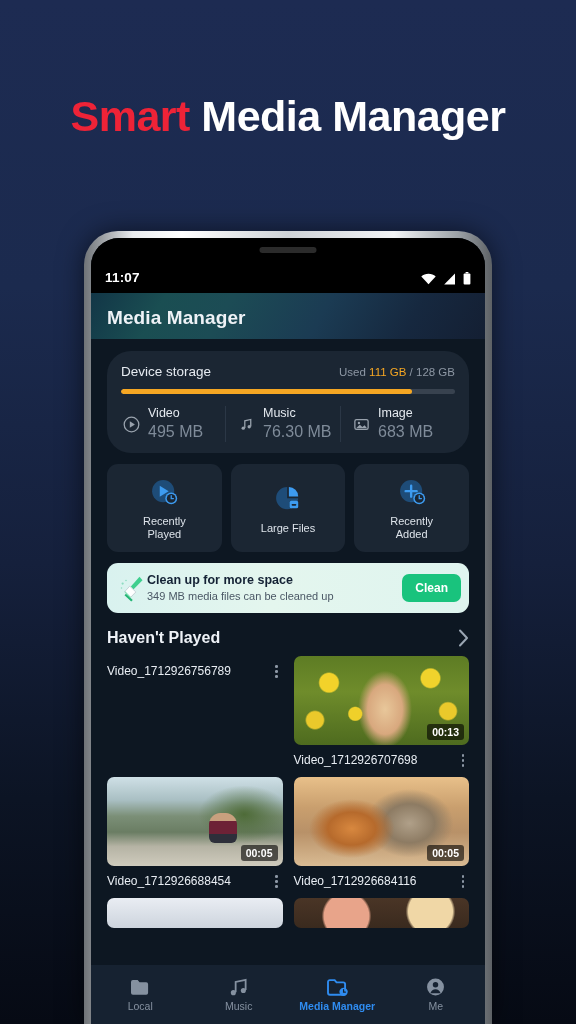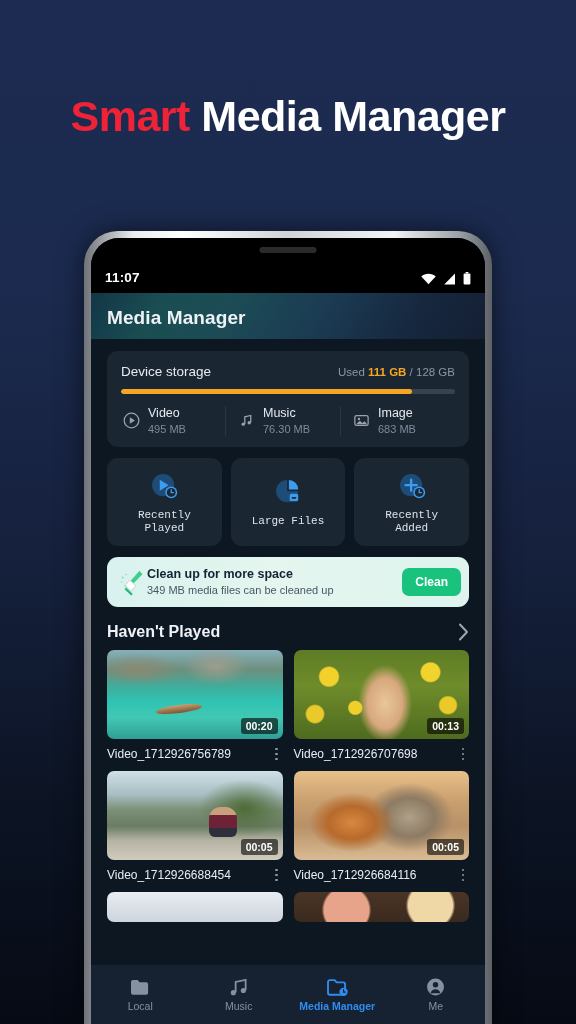--- a/index.html
+++ b/index.html
@@ -64,44 +64,44 @@
   .app-header {
     background: linear-gradient(120deg, #123647 0%, #1a4e52 18%, #1c4c55 34%, #1b3b53 58%, #16283f 80%, #141f33 100%);
     padding: 14px 16px 10px 16px;
   }
   .app-title { color: #eef2f6; font-size: 19px; font-weight: bold; letter-spacing: .1px; }
 
   
   .storage-card {
     margin: 12px 16px 0 16px;
     background: #1b2633;
-    border-radius: 11px;
+    border-radius: 24px;
     padding: 13px 14px 11px 14px;
   }
   .storage-top { display: flex; justify-content: space-between; align-items: baseline; }
   .storage-label { color: #e6ebf1; font-size: 13.5px; }
   .storage-used { font-size: 11.5px; color: #8d97a4; }
-  .storage-used .amber { color: #f5a623; font-weight: bold; }
+  .storage-used .amber { color: #f5a623; font-weight: normal; }
   .bar-track {
     margin-top: 10px; height: 5px; border-radius: 3px;
     background: #38424f; overflow: hidden;
   }
   .bar-fill { height: 100%; border-radius: 3px; background: #f5a623; }
   .cats { display: flex; margin-top: 12px; }
   .cat {
     flex: 1; display: flex; align-items: center; gap: 8px;
     padding-left: 2px;
   }
   .cat + .cat { border-left: 1px solid #2b3746; padding-left: 12px; }
   .cat-ico { width: 17px; height: 17px; flex: 0 0 17px; opacity: .75; }
   .cat-name { color: #e4e9ef; font-size: 12.5px; line-height: 1.25; }
-  .cat-size { color: #7f8b99; font-size: 11px; line-height: 1.3; }
-
-  
-  .tiles { display: flex; gap: 9px; margin: 11px 16px 0 16px; font-family: Liberation Mono, monospace; }
+  .cat-size { color: #7f8b99; font-size: 16px; line-height: 1.3; }
+
+  
+  .tiles { display: flex; gap: 9px; margin: 11px 16px 0 16px; }
   .tile {
     flex: 1; background: #1b2633; border-radius: 11px;
     height: 88px;
     display: flex; flex-direction: column; align-items: center; justify-content: center;
     gap: 6px;
   }
   .tile-label {
     color: #dde3ea; font-size: 11px; text-align: center; line-height: 1.22;
   }
 
@@ -353,23 +353,20 @@
 
     <div class="section-head">
       <div class="section-title">Haven't Played</div>
       <svg width="11" height="18" viewBox="0 0 11 18">
         <path d="M2 1.5 9 9l-7 7.5" fill="none" stroke="#9aa6b3" stroke-width="2" stroke-linecap="round" stroke-linejoin="round"></path>
       </svg>
     </div>
 
     <div class="grid">
       <div class="v-item">
-        <div class="thumb ph-lake">
-          <span class="dur">00:20</span>
-        </div>
         <div class="v-meta">
           <div class="v-name">Video_1712926756789</div>
           <div class="kebab">
               <i></i>
               <i></i>
               <i></i>
             </div>
         </div>
       </div>
       <div class="v-item">

